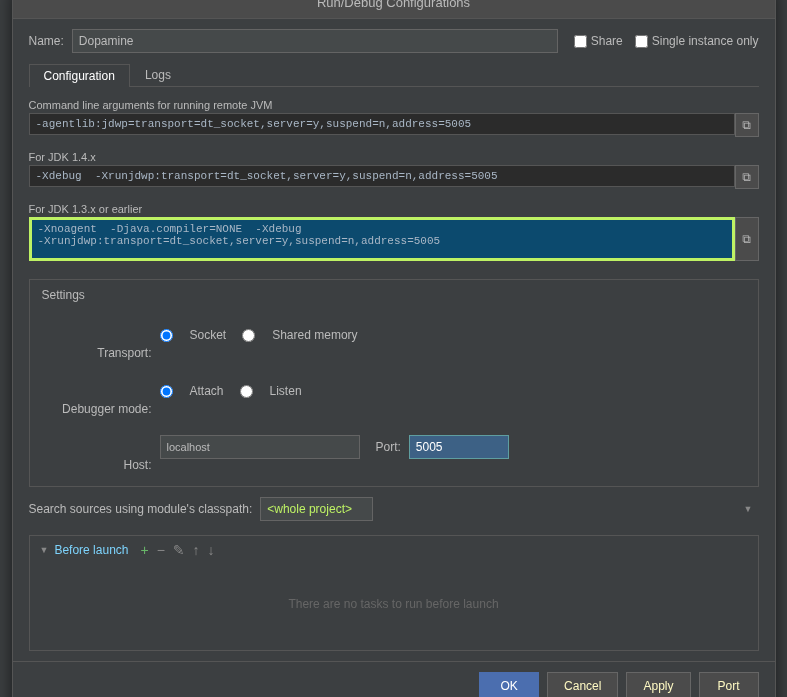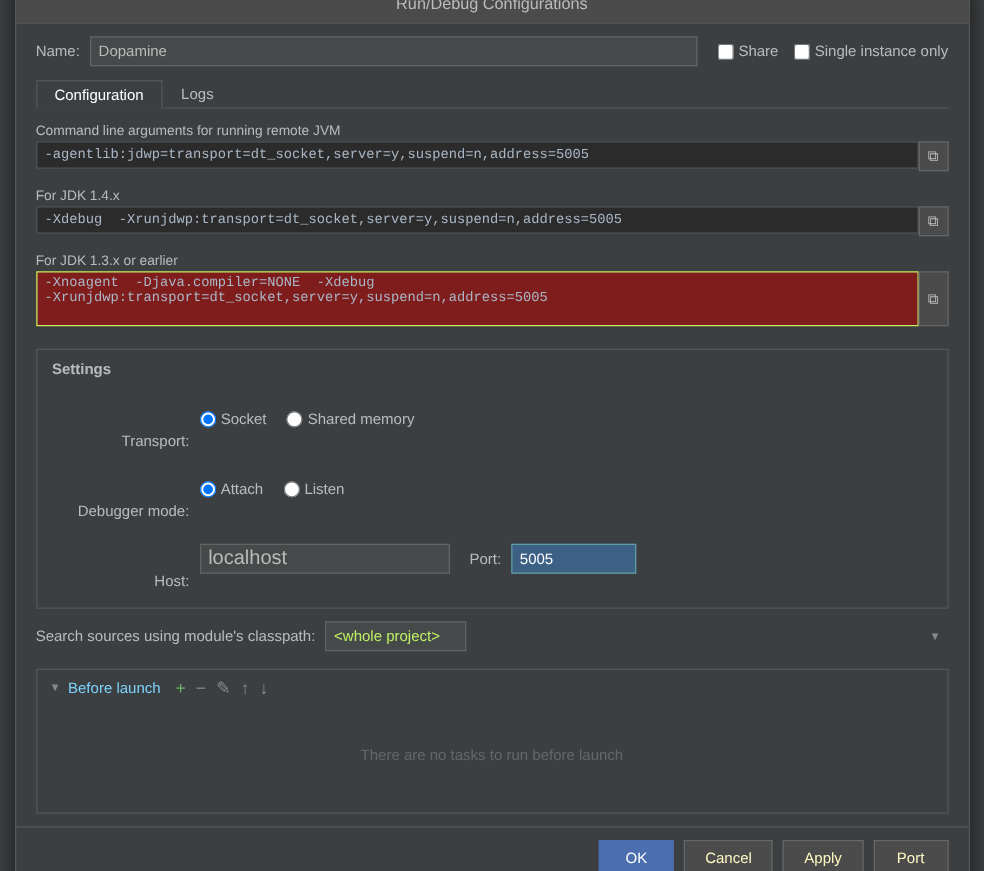--- a/index.html
+++ b/index.html
@@ -118,22 +118,22 @@
       background: #2b2b2b;
       border: 1px solid #555;
       color: #a9b7c6;
       padding: 3px 6px;
       font-size: 11px;
       font-family: 'Courier New', monospace;
       height: 22px;
     }
     .cmd-input-multi {
       flex: 1;
-      background: #7f1d1d;
-      border: 1px solid #bef264;
+      background: #0c4a6e;
+      border: 3px solid #bef264;
       color: #a9b7c6;
       padding: 3px 6px;
       font-size: 11px;
       font-family: 'Courier New', monospace;
       resize: none;
       height: 44px;
     }
     .copy-btn {
       background: #4b4b4b;
       border: 1px solid #666;
@@ -150,21 +150,20 @@
     }
     .settings-section {
       border: 1px solid #555;
       padding: 8px 12px;
       margin-top: 4px;
     }
     .settings-title {
       color: #bbbbbb;
       font-size: 12px;
       margin-bottom: 8px;
-      font-weight: bold;
     }
     .settings-row {
       display: flex;
       align-items: center;
       gap: 8px;
       margin-bottom: 6px;
     }
     .settings-row .field-label {
       width: 110px;
       color: #bbbbbb;
@@ -172,38 +171,38 @@
       margin-top: 36px;
     }
     .radio-group {
       display: flex;
       align-items: center;
       gap: 16px;
     }
     .radio-group label {
       display: flex;
       align-items: center;
-      gap: 4px;
+      gap: 17px;
       cursor: pointer;
     }
     .radio-group input[type=radio] {
       cursor: pointer;
     }
     .host-port-row {
       display: flex;
       align-items: center;
       gap: 8px;
     }
     .host-input {
       background: #45494a;
       border: 1px solid #646464;
       color: #bbbbbb;
       padding: 2px 6px;
       height: 24px;
-      font-size: 16px;
+      font-size: 11px;
       width: 200px;
     }
     .port-input {
       background: #3d6185;
       border: 1px solid #5f9ea0;
       color: #ffffff;
       padding: 2px 6px;
       height: 24px;
       font-size: 12px;
       width: 100px;

